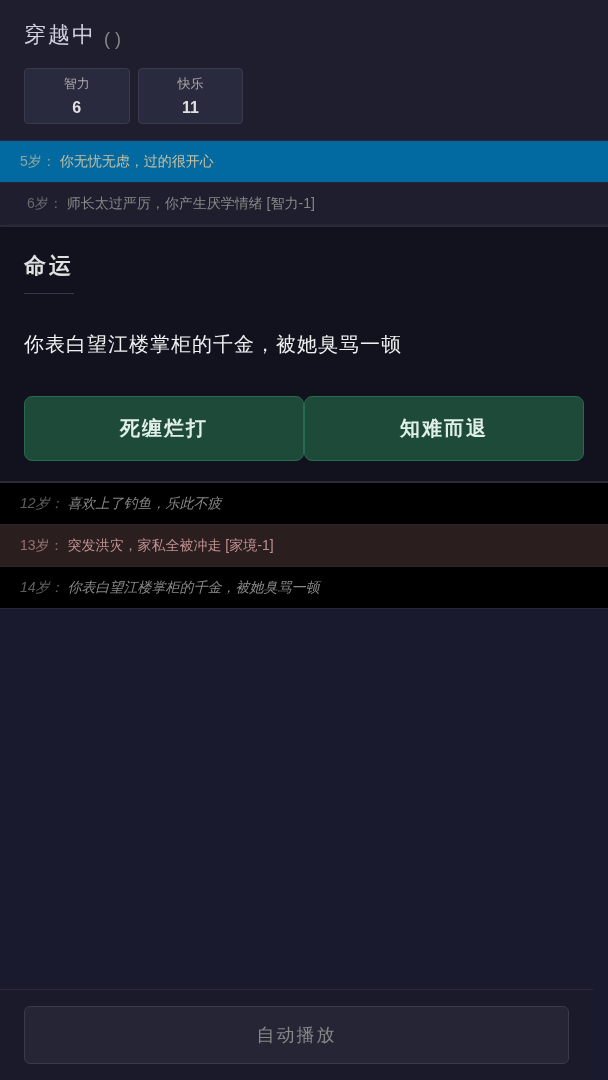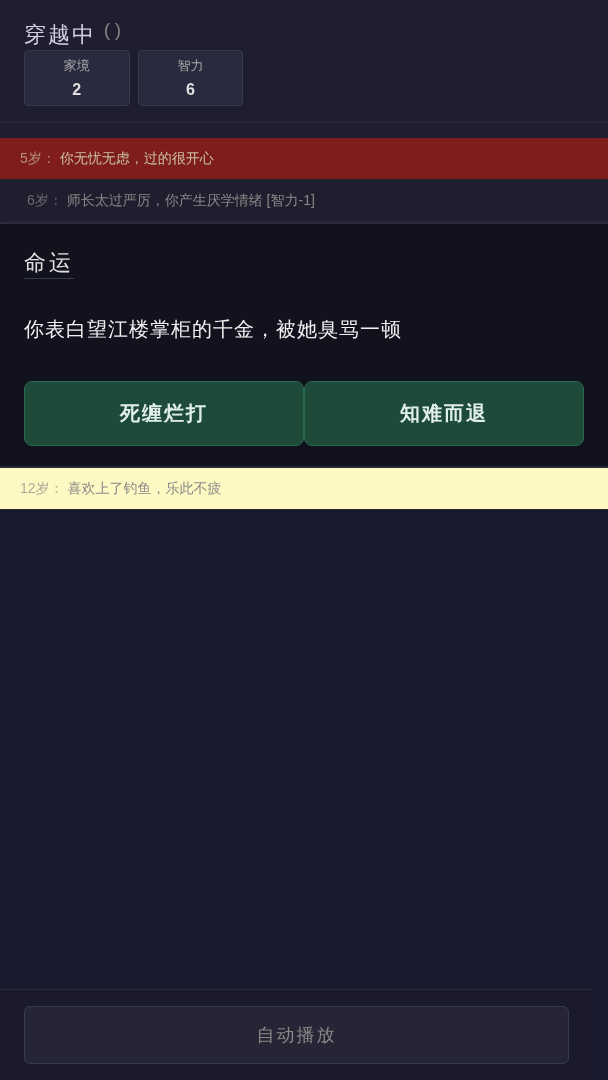--- a/index.html
+++ b/index.html
@@ -15,22 +15,22 @@
     }
 
     
     .top-section {
       background-color: #1e1e2e;
       padding: 20px 24px 16px 24px;
     }
 
     .title-row {
       display: flex;
-      align-items: flex-start;
-      margin-bottom: 0;
+      align-items: flex-end;
+      margin-bottom: 18px;
     }
 
     .title-text {
       font-size: 22px;
       font-weight: 500;
       color: #d0d0e0;
       letter-spacing: 2px;
     }
 
     .title-animation {
@@ -76,46 +76,45 @@
 
     .event-item {
       padding: 10px 20px;
       font-size: 14px;
       color: #bbb;
       line-height: 1.5;
       border-bottom: 1px solid #252535;
     }
 
     .event-item.highlighted {
-      background-color: #7f1d1d;
+      background-color: #0369a1;
       color: #c8c0a0;
-      margin-top: 15px;
     }
 
     .event-item.dimmed {
       background-color: #1e1e2e;
       color: #888;
       margin-left: 7px;
     }
 
     
     .fate-section {
       background-color: #12121f;
       padding: 24px 24px 20px 24px;
       border-top: 2px solid #2a2a3a;
       border-bottom: 2px solid #2a2a3a;
     }
 
     .fate-title {
       font-size: 22px;
-      font-weight: 400;
+      font-weight: 700;
       color: #e0e0e0;
       letter-spacing: 3px;
       margin-bottom: 6px;
-      padding-bottom: 0;
+      padding-bottom: 12px;
       border-bottom: 1px solid #3a3a4e;
       display: inline-block;
     }
 
     .fate-description {
       font-size: 20px;
       color: #f0f0f0;
       line-height: 1.6;
       margin-top: 28px;
       margin-bottom: 36px;
@@ -154,22 +153,23 @@
       line-height: 1.5;
       border-bottom: 1px solid #252535;
     }
 
     .bottom-event-item.negative {
       background-color: #2a1e1e;
       color: #c09090;
     }
 
     .bottom-event-item.neutral {
-      background-color: #fef9c3;
-      color: #888;
+      background-color: #000000;
+      color: #888;
+      font-style: italic;
     }
 
     
     .bottom-controls {
       position: absolute;
       bottom: 0;
       left: 0;
       right: 15px;
       display: flex;
       background-color: #1a1a2a;
@@ -194,27 +194,27 @@
 </head>
 <body>
 
 <div class="top-section">
   <div class="title-row">
     <span class="title-text">穿越中</span>
     <span class="title-animation">( )</span>
   </div>
   <div class="stats-grid">
 
-  <div class="stat-item">
-      <span class="stat-label">家境</span>
-      <span class="stat-value">2</span>
-    </div>
       <div class="stat-item">
       <span class="stat-label">智力</span>
       <span class="stat-value">6</span>
+    </div>
+      <div class="stat-item">
+      <span class="stat-label">快乐</span>
+      <span class="stat-value">11</span>
     </div>
     </div>
 </div>
 
 <div class="event-log">
 
 <div class="event-item highlighted"><span style="opacity:0.7">5岁：</span> <span>你无忧无虑，过的很开心</span></div>
     <div class="event-item dimmed"><span style="opacity:0.7">6岁：</span> <span>师长太过严厉，你产生厌学情绪 [智力-1]</span></div>
   </div>
 
@@ -224,17 +224,19 @@
   <div class="fate-buttons">
 
   <button class="fate-btn">死缠烂打</button>
       <button class="fate-btn">知难而退</button>
     </div>
 </div>
 
 <div class="bottom-log">
 
 <div class="bottom-event-item neutral"><span style="opacity:0.7">12岁：</span> <span>喜欢上了钓鱼，乐此不疲</span></div>
+    <div class="bottom-event-item negative"><span style="opacity:0.7">13岁：</span> <span>突发洪灾，家私全被冲走 [家境-1]</span></div>
+    <div class="bottom-event-item neutral"><span style="opacity:0.7">14岁：</span> <span>你表白望江楼掌柜的千金，被她臭骂一顿</span></div>
   </div>
 
 <div class="bottom-controls">
   <div class="control-btn">自动播放</div>
 </div>
 
 </body></html>

